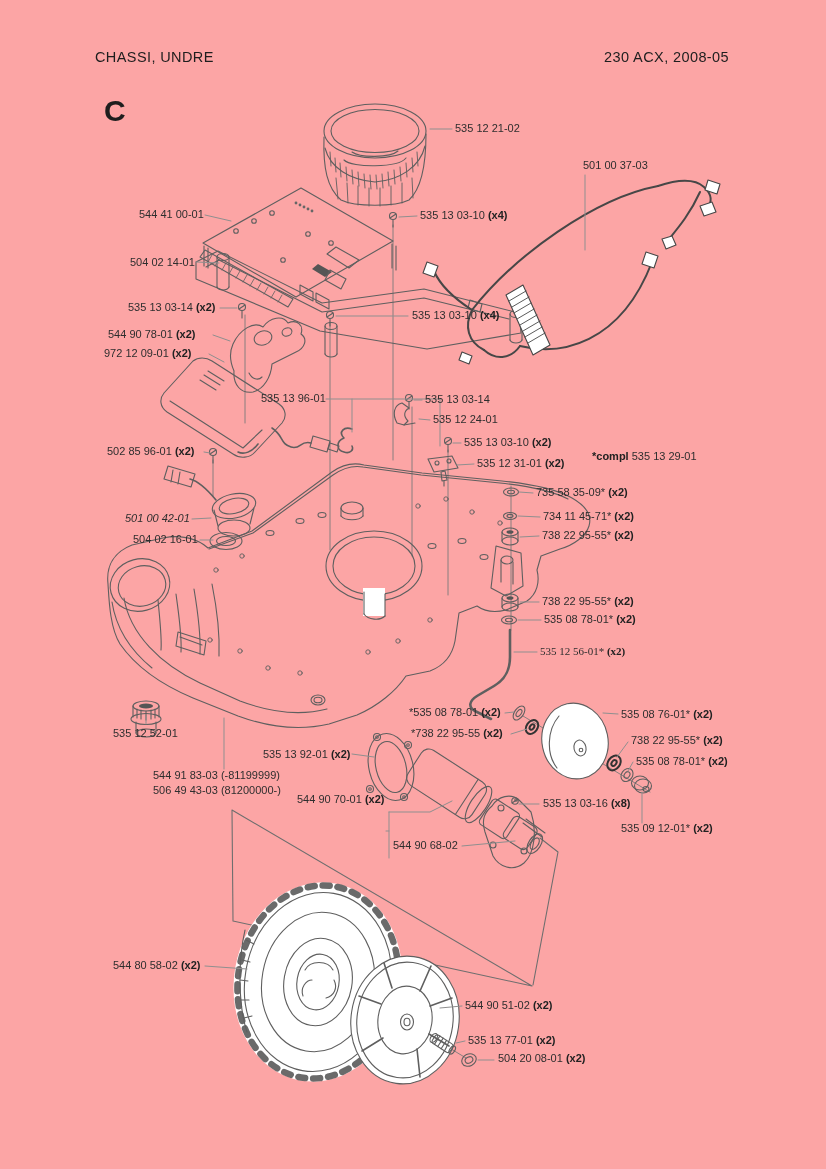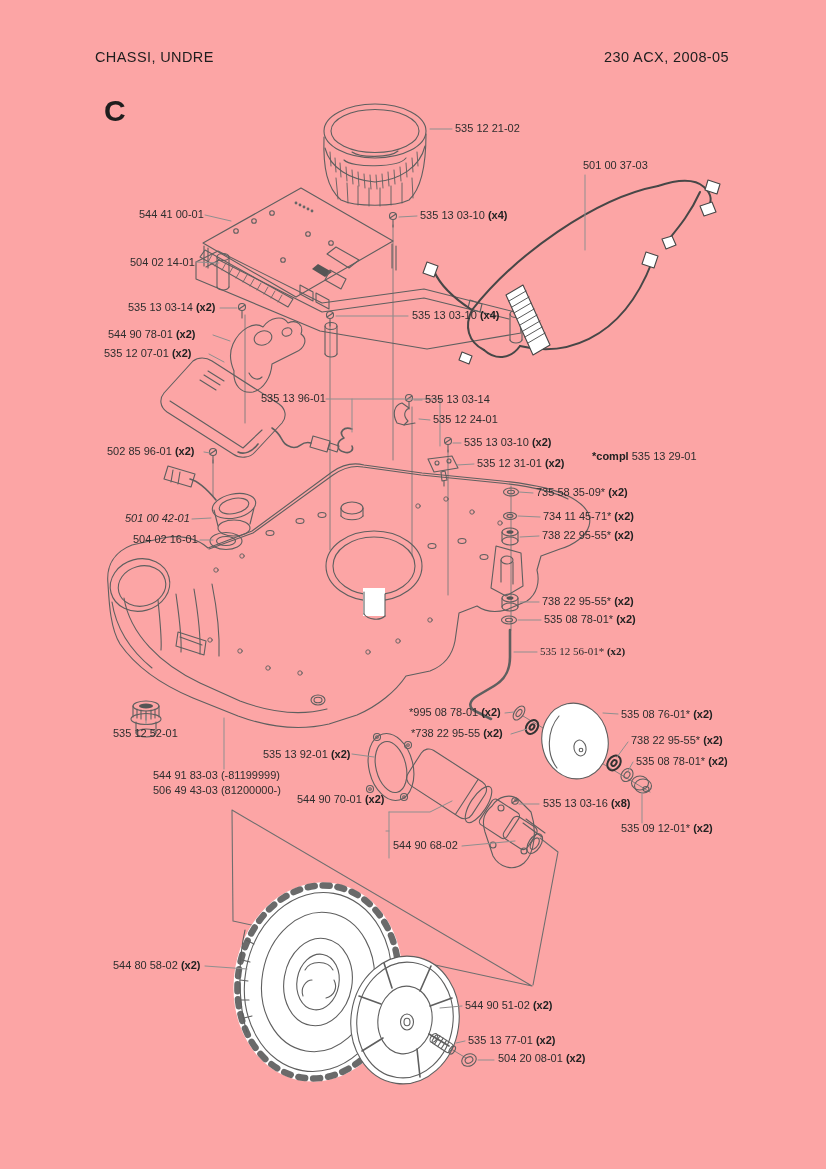--- a/index.html
+++ b/index.html
@@ -517,37 +517,37 @@
 
   <div id="callout-layer">
       <div class="callout" style="left: 455px; top: 121px;"><span>535 12 21-02</span></div>
       <div class="callout" style="left: 583px; top: 158px;"><span>501 00 37-03</span></div>
       <div class="callout" style="left: 139px; top: 207px;"><span>544 41 00-01</span></div>
       <div class="callout" style="left: 130px; top: 255px;"><span>504 02 14-01</span></div>
       <div class="callout" style="left: 420px; top: 208px;"><span>535 13 03-10</span><b>&nbsp;(x4)</b></div>
       <div class="callout" style="left: 412px; top: 308px;"><span>535 13 03-10</span><b>&nbsp;(x4)</b></div>
       <div class="callout" style="left: 128px; top: 300px;"><span>535 13 03-14</span><b>&nbsp;(x2)</b></div>
       <div class="callout" style="left: 108px; top: 327px;"><span>544 90 78-01</span><b>&nbsp;(x2)</b></div>
-      <div class="callout" style="left: 104px; top: 346px;"><span>535 12 07-01</span><b>&nbsp;(x2)</b></div>
+      <div class="callout" style="left: 104px; top: 346px;"><span>972 12 09-01</span><b>&nbsp;(x2)</b></div>
       <div class="callout" style="left: 261px; top: 391px;"><span>535 13 96-01</span></div>
       <div class="callout" style="left: 425px; top: 392px;"><span>535 13 03-14</span></div>
       <div class="callout" style="left: 433px; top: 412px;"><span>535 12 24-01</span></div>
       <div class="callout" style="left: 464px; top: 435px;"><span>535 13 03-10</span><b>&nbsp;(x2)</b></div>
       <div class="callout" style="left: 477px; top: 456px;"><span>535 12 31-01</span><b>&nbsp;(x2)</b></div>
       <div class="callout" style="left: 592px; top: 449px;"><b>*compl </b><span>535 13 29-01</span></div>
       <div class="callout" style="left: 107px; top: 444px; text-align: center;"><span>502 85 96-01</span><b>&nbsp;(x2)</b></div>
       <div class="callout" style="left: 536px; top: 485px;"><span>735 58 35-09*</span><b>&nbsp;(x2)</b></div>
       <div class="callout" style="left: 543px; top: 509px;"><span>734 11 45-71*</span><b>&nbsp;(x2)</b></div>
       <div class="callout" style="left: 542px; top: 528px;"><span>738 22 95-55*</span><b>&nbsp;(x2)</b></div>
       <div class="callout" style="left: 125px; top: 511px; font-style: italic;"><span>501 00 42-01</span></div>
       <div class="callout" style="left: 133px; top: 532px;"><span>504 02 16-01</span></div>
       <div class="callout" style="left: 542px; top: 594px;"><span>738 22 95-55*</span><b>&nbsp;(x2)</b></div>
       <div class="callout" style="left: 544px; top: 612px;"><span>535 08 78-01*</span><b>&nbsp;(x2)</b></div>
       <div class="callout" style="left: 540px; top: 644px; font-family: Liberation Serif, serif;"><span>535 12 56-01*</span><b>&nbsp;(x2)</b></div>
-      <div class="callout" style="left: 409px; top: 705px;"><span>*995 08 78-01</span><b>&nbsp;(x2)</b></div>
+      <div class="callout" style="left: 409px; top: 705px;"><span>*535 08 78-01</span><b>&nbsp;(x2)</b></div>
       <div class="callout" style="left: 411px; top: 726px;"><span>*738 22 95-55</span><b>&nbsp;(x2)</b></div>
       <div class="callout" style="left: 621px; top: 707px;"><span>535 08 76-01*</span><b>&nbsp;(x2)</b></div>
       <div class="callout" style="left: 631px; top: 733px;"><span>738 22 95-55*</span><b>&nbsp;(x2)</b></div>
       <div class="callout" style="left: 636px; top: 754px;"><span>535 08 78-01*</span><b>&nbsp;(x2)</b></div>
       <div class="callout" style="left: 113px; top: 726px;"><span>535 12 52-01</span></div>
       <div class="callout" style="left: 263px; top: 747px;"><span>535 13 92-01</span><b>&nbsp;(x2)</b></div>
       <div class="callout" style="left: 153px; top: 768px;"><span>544 91 83-03 (-81199999)</span></div>
       <div class="callout" style="left: 153px; top: 783px;"><span>506 49 43-03 (81200000-)</span></div>
       <div class="callout" style="left: 297px; top: 792px;"><span>544 90 70-01</span><b>&nbsp;(x2)</b></div>
       <div class="callout" style="left: 393px; top: 838px;"><span>544 90 68-02</span></div>

